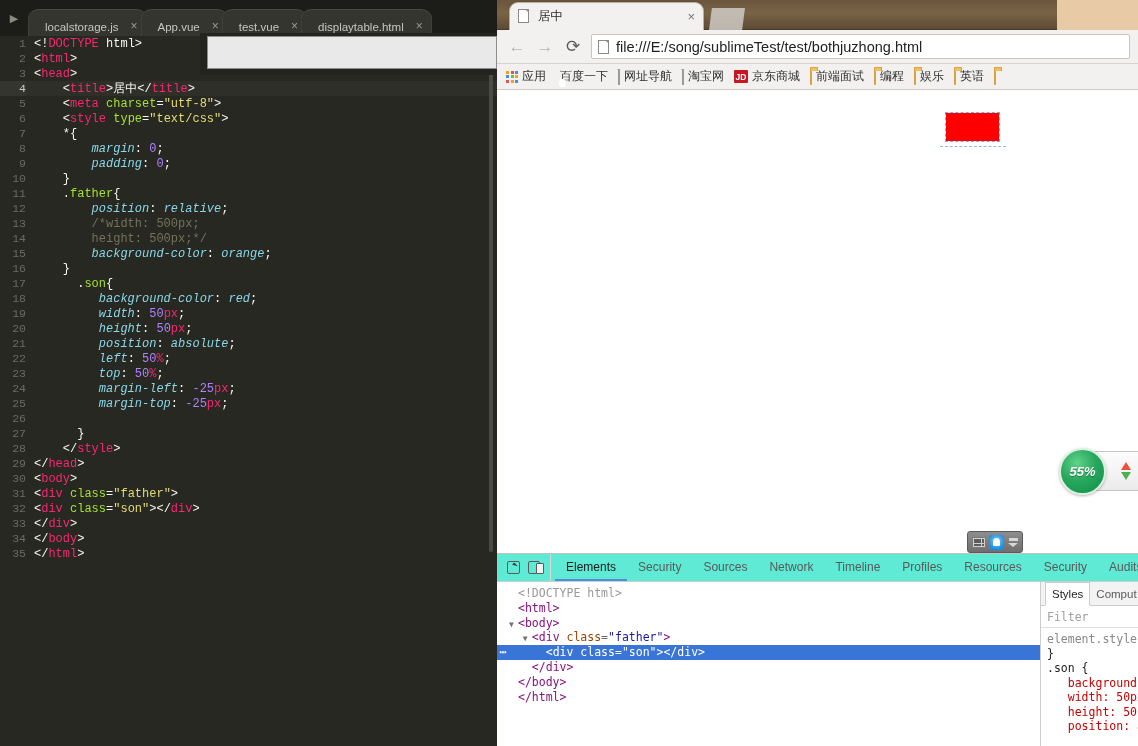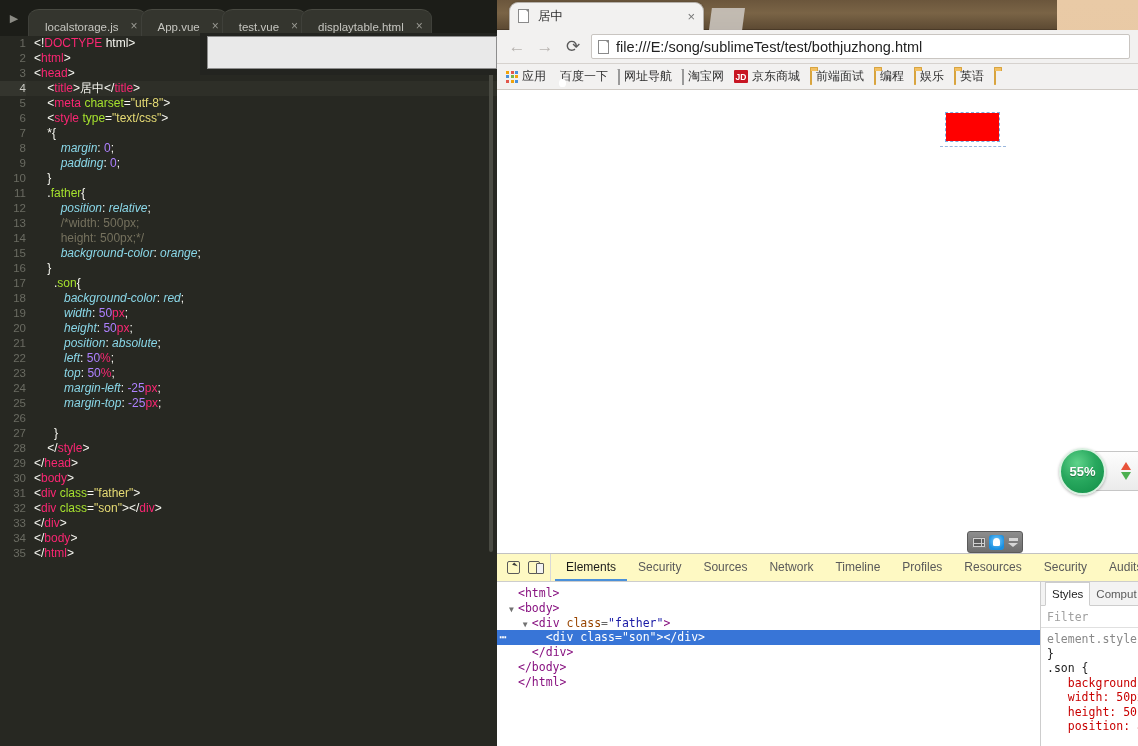--- a/index.html
+++ b/index.html
@@ -78,21 +78,21 @@
     background: #272822;
   }
   #st-gutter {
     position: absolute;
     left: 0; top: 0; width: 30px; bottom: 0;
     background: #272822;
   }
   #st-code {
     position: absolute;
     left: 0; top: 0; right: 0; bottom: 0;
-    font-family: Liberation Sans, sans-serif;
+    font-family: Liberation Mono, monospace;
     font-size: 12px;
     line-height: 15px;
     white-space: pre;
   }
   .cl { display: block; height: 15px; }
   .cl .ln {
     display: inline-block;
     width: 26px;
     text-align: right;
     color: #6a6b62;
@@ -380,20 +380,21 @@
     background: radial-gradient(circle at 38% 30%, #5fd38a 0%, #28a85e 45%, #0f8c46 100%);
     border: 2px solid #d9f0e0;
     box-shadow: 0 1px 3px rgba(0,0,0,0.3);
     display: flex;
     align-items: center;
     justify-content: center;
     color: #ffffff;
     font-size: 13px;
     font-weight: bold;
     text-shadow: 0 1px 1px rgba(0,0,0,0.35);
+    font-style: italic;
   }
 
   
   #ime-bar {
     position: absolute;
     left: 470px; top: 441px;
     width: 56px; height: 22px;
     background: linear-gradient(180deg,#8d8d8d 0%, #6e6e6e 100%);
     border: 1px solid #5a5a5a;
     border-radius: 3px;
@@ -447,21 +448,21 @@
   #devtools {
     position: absolute;
     left: 0; top: 553px; right: 0; bottom: 0;
     background: #ffffff;
     border-top: 1px solid #c2c2c2;
     display: flex;
     flex-direction: column;
   }
   #dt-toolbar {
     height: 28px;
-    background: #fef9c3;
+    background: #5eead4;
     border-bottom: 1px solid #cdcdcd;
     display: flex;
     align-items: stretch;
   }
   #dt-icons {
     display: flex; align-items: center; gap: 8px;
     padding: 0 10px;
     border-right: 1px solid #d8d8d8;
   }
   .dt-ico-inspect {
@@ -771,20 +772,21 @@
         <div class="dt-tab">Timeline</div>
         <div class="dt-tab">Profiles</div>
         <div class="dt-tab">Resources</div>
         <div class="dt-tab">Security</div>
         <div class="dt-tab">Audits</div>
       </div>
     </div>
 
     <div id="dt-main">
       <div id="dt-dom">
+          <span class="dl"><span></span><span class="arrow"> </span><span class="d-cmt">&lt;!DOCTYPE html&gt;</span></span>
           <span class="dl"><span></span><span class="arrow"> </span><span class="d-tag">&lt;html&gt;</span></span>
           <span class="dl"><span></span><span class="arrow">▼</span><span class="d-tag">&lt;body&gt;</span></span>
           <span class="dl"><span>  </span><span class="arrow">▼</span><span class="d-tag">&lt;div </span><span class="d-attr">class</span><span class="d-pun">=</span><span class="d-val">"father"</span><span class="d-tag">&gt;</span></span>
           <span class="dl sel"><span class="sel-dots">⋯</span><span>    </span><span class="arrow"> </span><span class="d-tag">&lt;div </span><span class="d-attr">class</span><span class="d-pun">=</span><span class="d-val">"son"</span><span class="d-tag">&gt;&lt;/div&gt;</span></span>
           <span class="dl"><span>  </span><span class="arrow"> </span><span class="d-tag">&lt;/div&gt;</span></span>
           <span class="dl"><span></span><span class="arrow"> </span><span class="d-tag">&lt;/body&gt;</span></span>
           <span class="dl"><span></span><span class="arrow"> </span><span class="d-tag">&lt;/html&gt;</span></span>
         </div>
 
       <div id="dt-styles">

